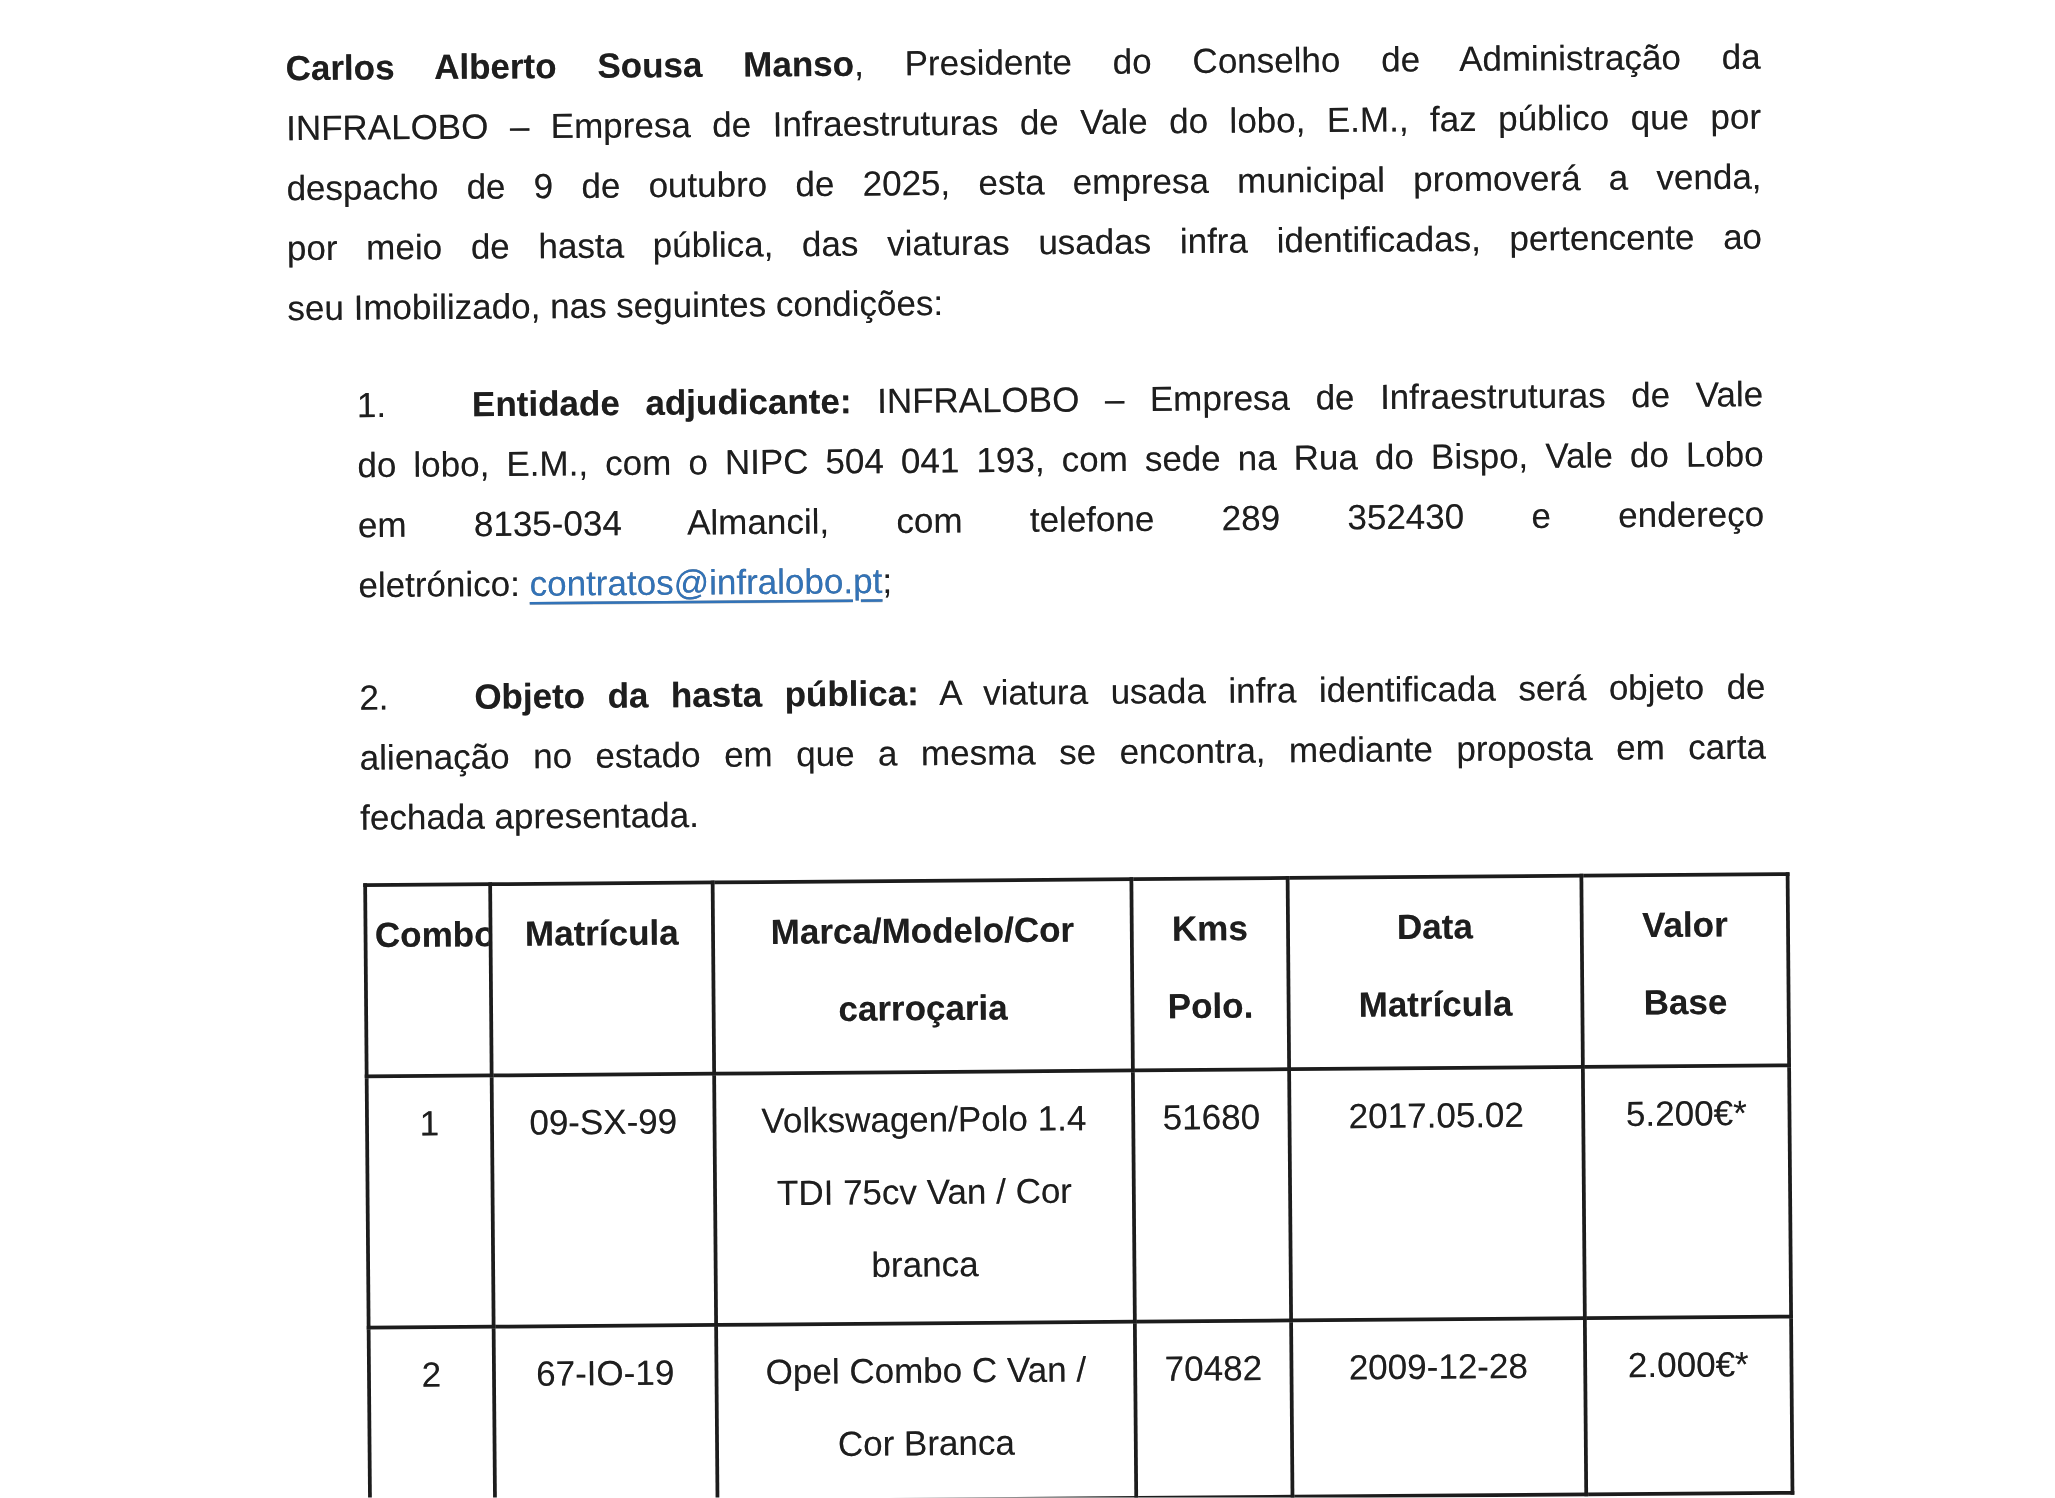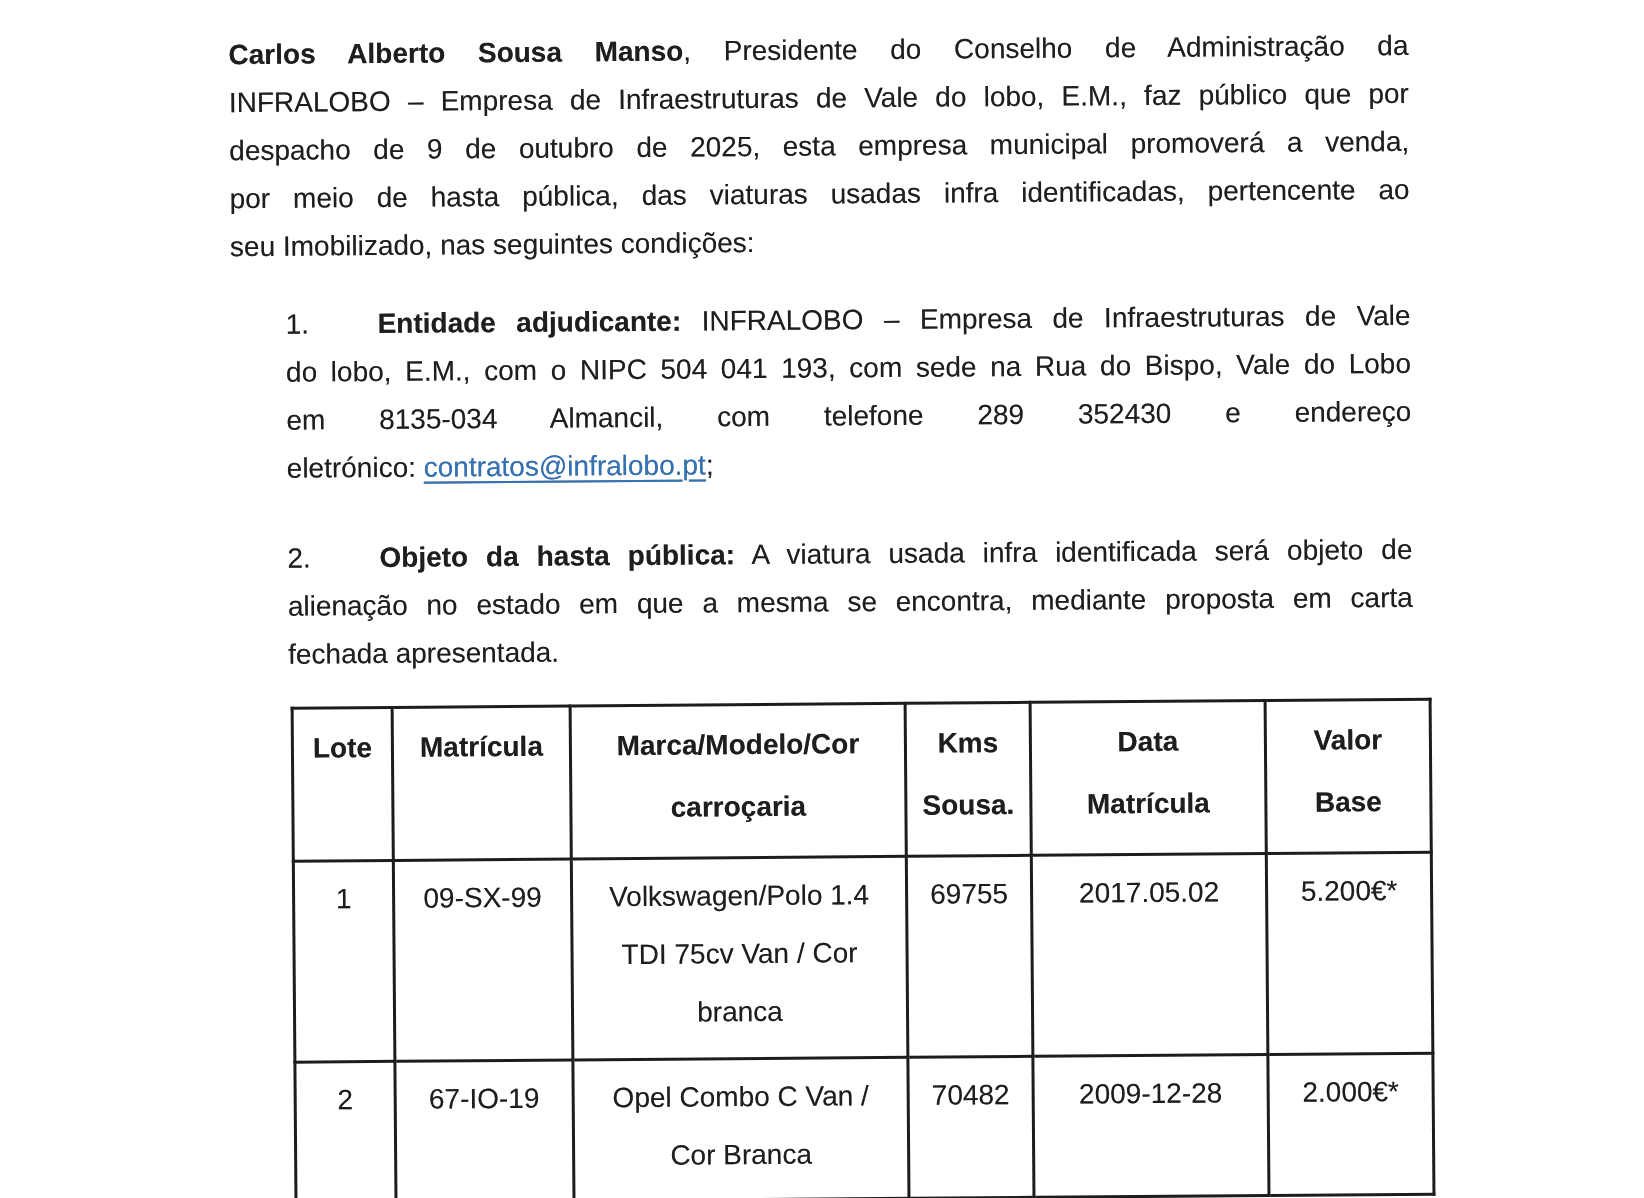--- a/index.html
+++ b/index.html
@@ -108,34 +108,34 @@
         <col style="width:100px">
           <col style="width:178px">
           <col style="width:335px">
           <col style="width:125px">
           <col style="width:235px">
           <col style="width:165px">
       </colgroup>
       <tbody>
         <tr class="hrow">
           <td>
-              <div class="cl">Lote</div>
+              <div class="cl">Combo</div>
               <div class="cl"></div>
             </td>
           <td>
               <div class="cl">Matrícula</div>
               <div class="cl"></div>
             </td>
           <td>
               <div class="cl">Marca/Modelo/Cor</div>
               <div class="cl">carroçaria</div>
             </td>
           <td>
               <div class="cl">Kms</div>
-              <div class="cl">Sousa.</div>
+              <div class="cl">Polo.</div>
             </td>
           <td>
               <div class="cl">Data</div>
               <div class="cl">Matrícula</div>
             </td>
           <td>
               <div class="cl">Valor</div>
               <div class="cl">Base</div>
             </td>
         </tr>
@@ -145,21 +145,21 @@
             </td>
           <td>
               <div class="cl">09-SX-99</div>
             </td>
           <td>
               <div class="cl">Volkswagen/Polo 1.4</div>
               <div class="cl">TDI 75cv Van / Cor</div>
               <div class="cl">branca</div>
             </td>
           <td>
-              <div class="cl">69755</div>
+              <div class="cl">51680</div>
             </td>
           <td>
               <div class="cl">2017.05.02</div>
             </td>
           <td>
               <div class="cl">5.200€*</div>
             </td>
         </tr>
         <tr class="drow r2">
           <td>

